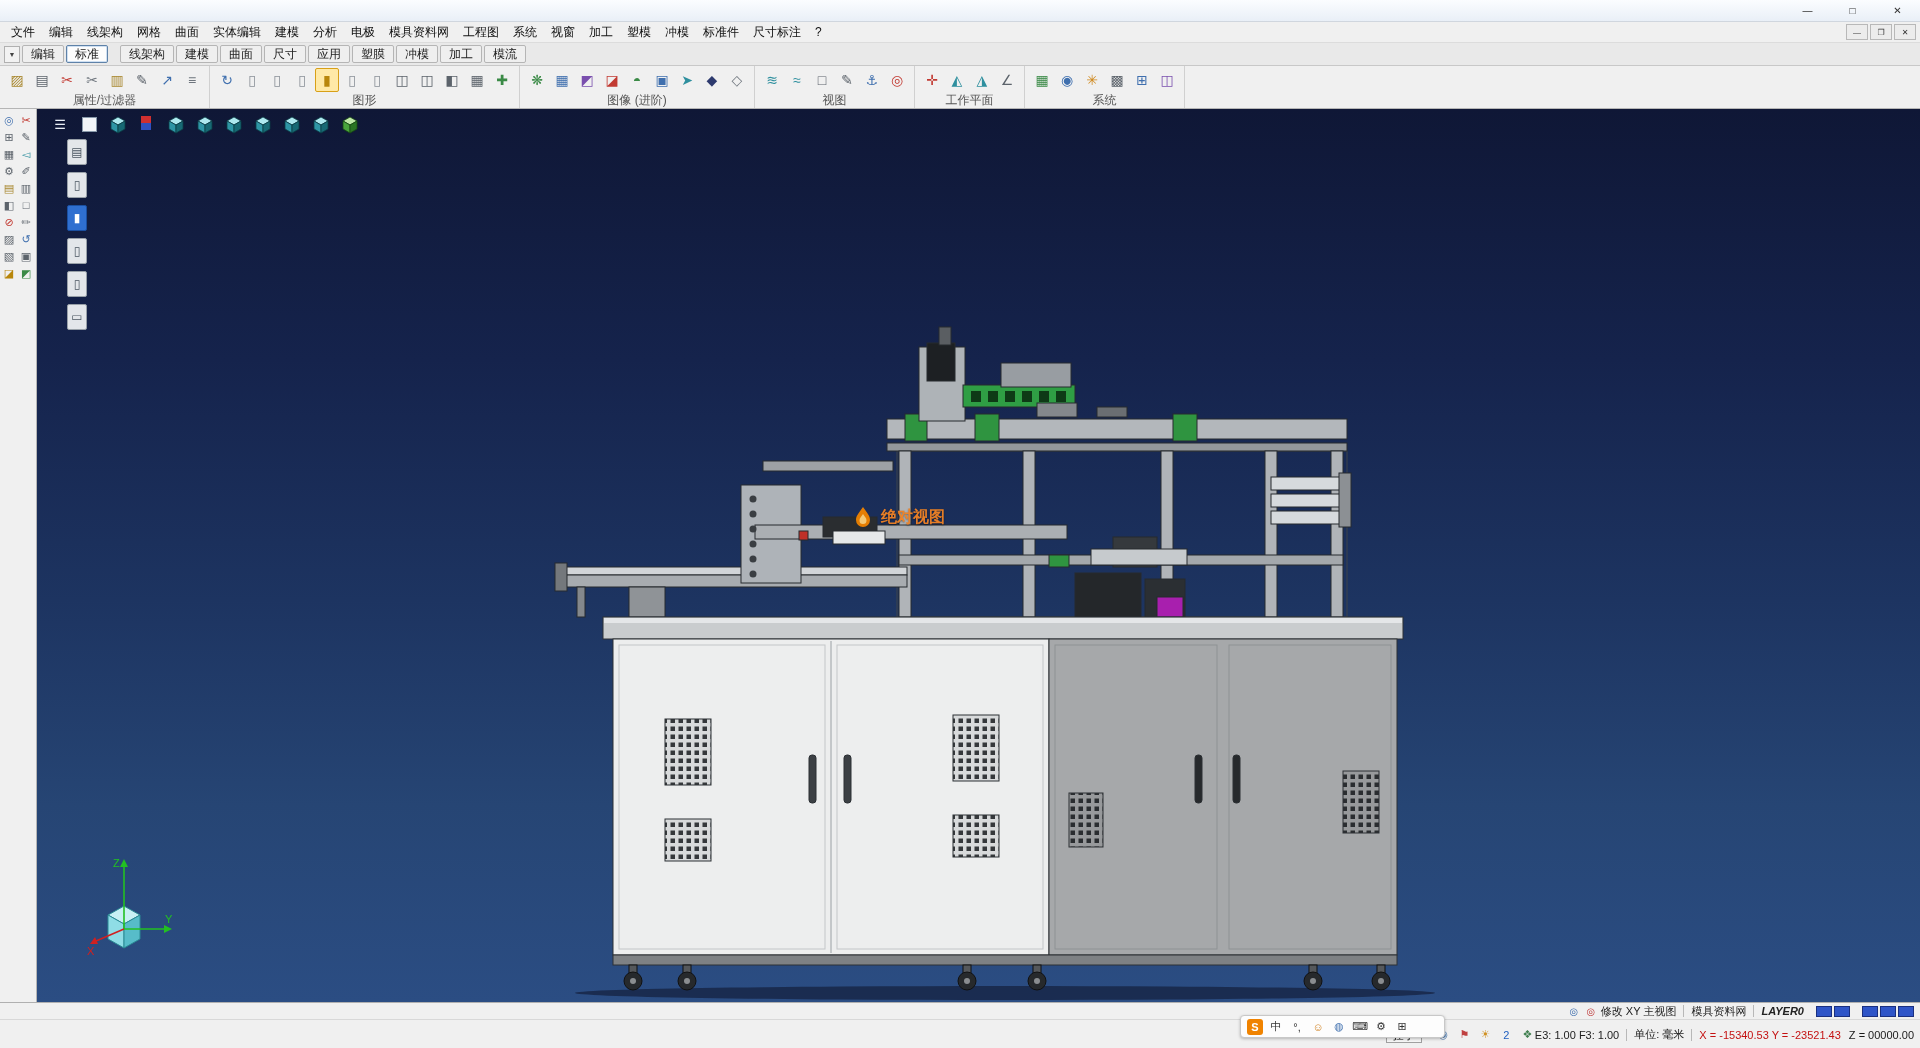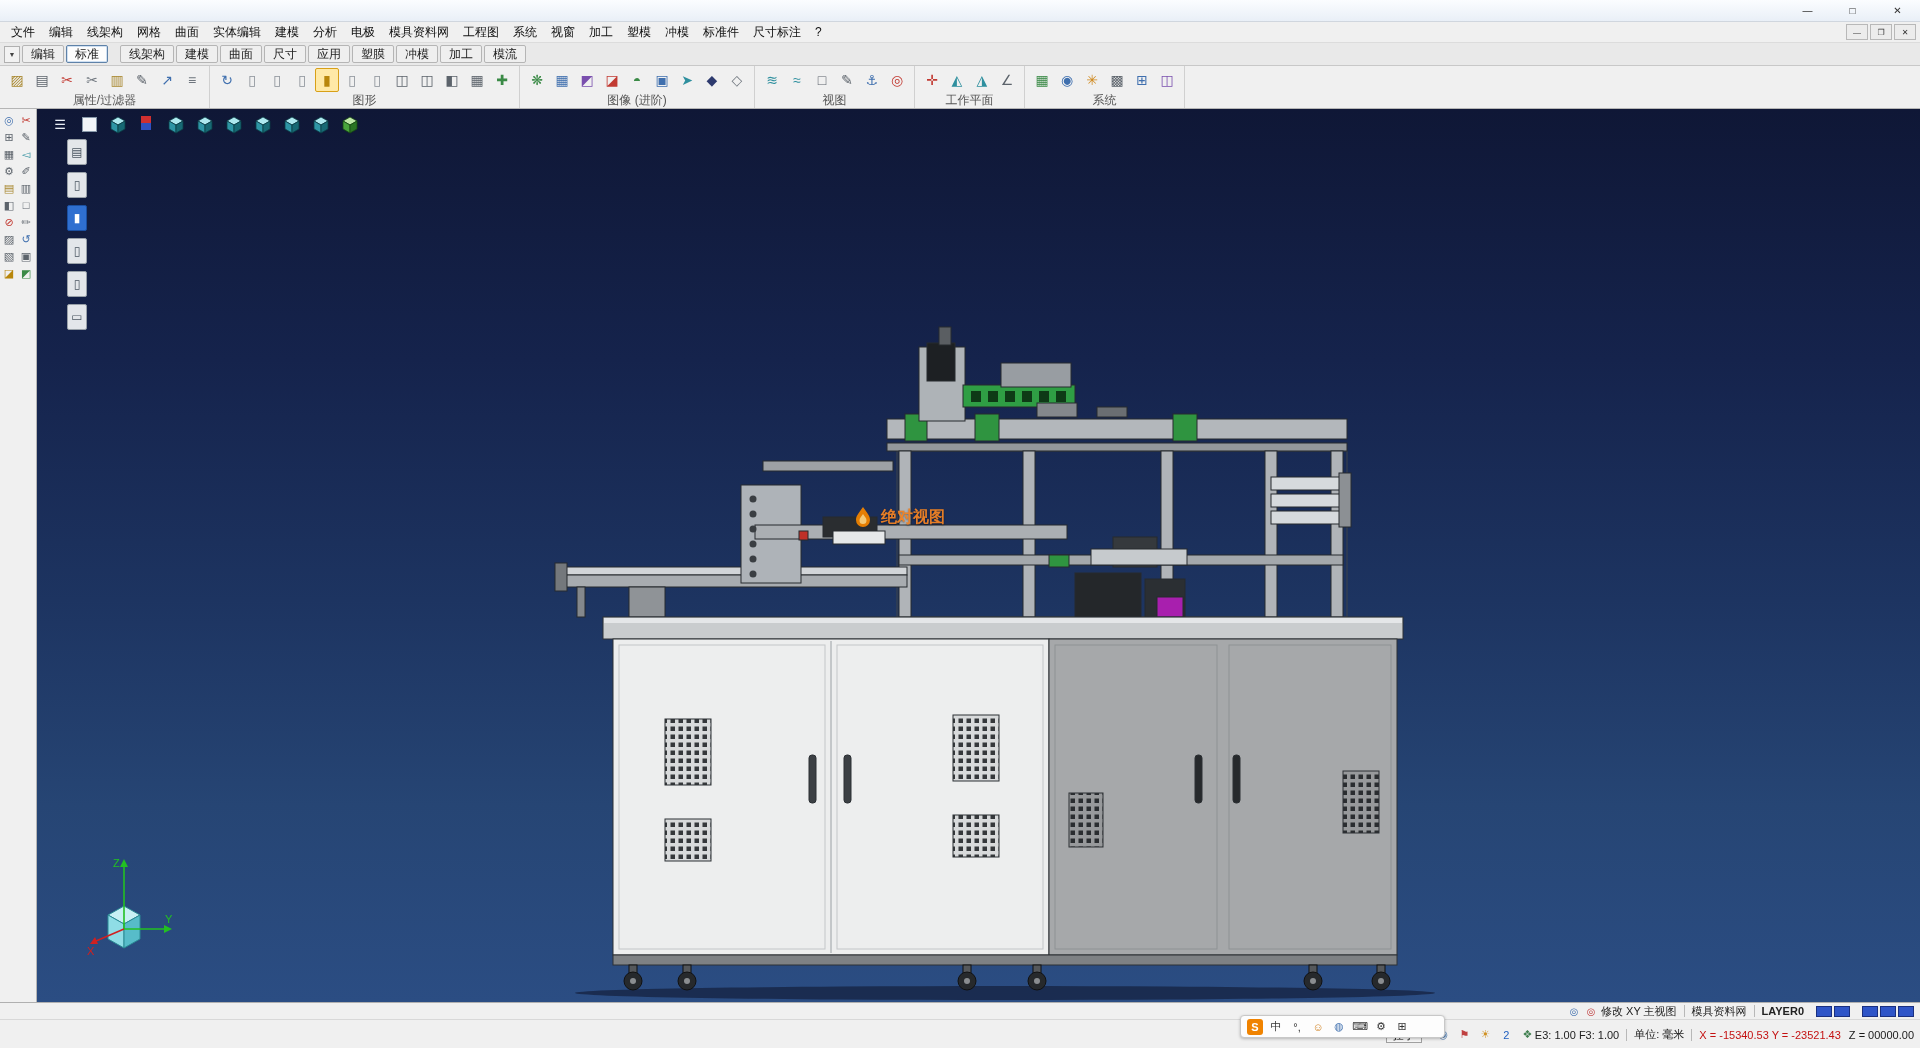--- a/index.html
+++ b/index.html
@@ -57,21 +57,21 @@
   .watermark { position: absolute; left: 814px; top: 396px; display: flex; align-items: center; gap: 6px; opacity: .95; }
   .wm-text { font-size: 16px; font-weight: bold; color: #f08224; text-shadow: 0 1px 2px rgba(0,0,0,.45); }
 
   
   .bottombar { position: relative; background: #f0f0f0; }
   .srow1 { height: 17px; border-top: 1px solid #b0b0b0; display: flex; align-items: center; font-size: 11px; padding: 0 6px; }
   .srow2 { height: 30px; border-top: 1px solid #d8d8d8; display: flex; align-items: center; font-size: 11px; padding: 0 6px; }
   .spacer { flex: 1; }
   .sep { width: 1px; height: 12px; background: #b8b8b8; margin: 0 7px; }
   .s-ico { width: 14px; height: 14px; display: flex; align-items: center; justify-content: center; font-size: 10px; margin-right: 3px; }
-  .layer-label { font-weight: bold; }
+  .layer-label { font-weight: bold; font-style: italic; }
   .swatches { display: flex; gap: 2px; margin-left: 12px; }
   .swatch { width: 16px; height: 11px; border: 1px solid #1a2f80; }
   .pin-btn { border: 1px solid #a0a0a0; background: #f6f6f6; padding: 0 6px; height: 16px; line-height: 14px; font-size: 11px; }
   .tray { display: flex; gap: 6px; margin-left: 14px; }
   .tray-icon { width: 15px; height: 15px; display: flex; align-items: center; justify-content: center; font-size: 11px; }
   .right2 { margin-left: auto; display: flex; align-items: center; }
   .coords-red { color: #c41212; }
   .coord-z { color: #1a1a1a; margin-left: 8px; }
   .ime-bar { position: absolute; left: 1240px; bottom: 11px; width: 205px; height: 23px; background: #fdfdfd; border: 1px solid #c8c8c8; border-radius: 4px; display: flex; align-items: center; gap: 5px; padding: 0 6px; box-shadow: 0 1px 3px rgba(0,0,0,.25); z-index: 5; }
   .ime-icon { width: 16px; height: 16px; display: flex; align-items: center; justify-content: center; font-size: 11px; border-radius: 3px; }

